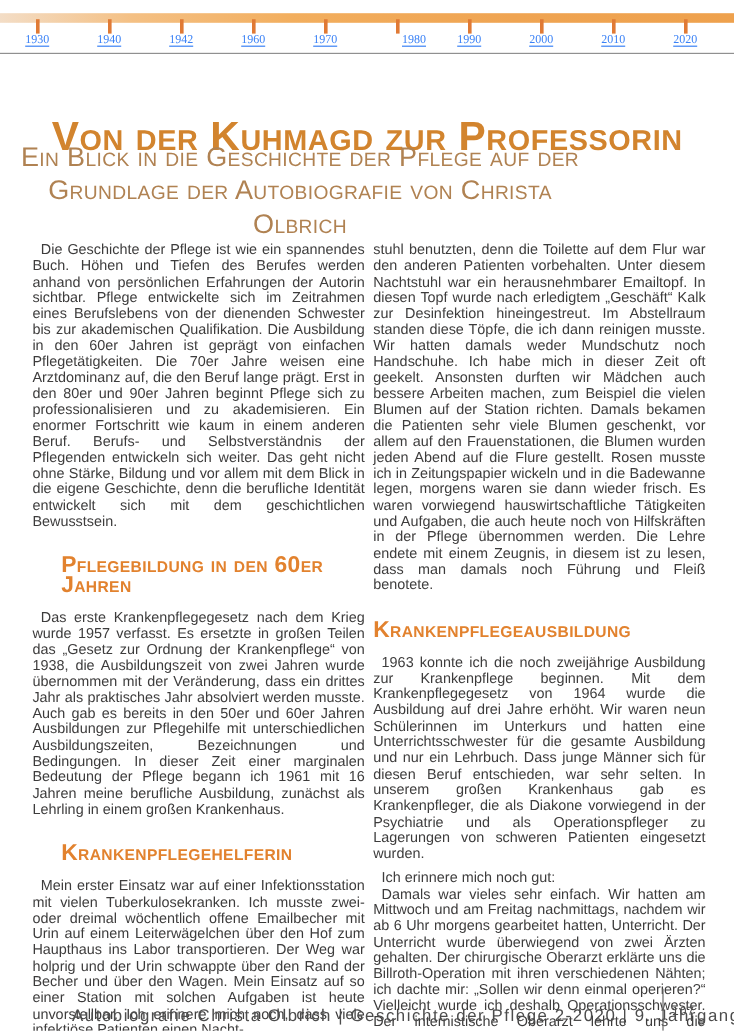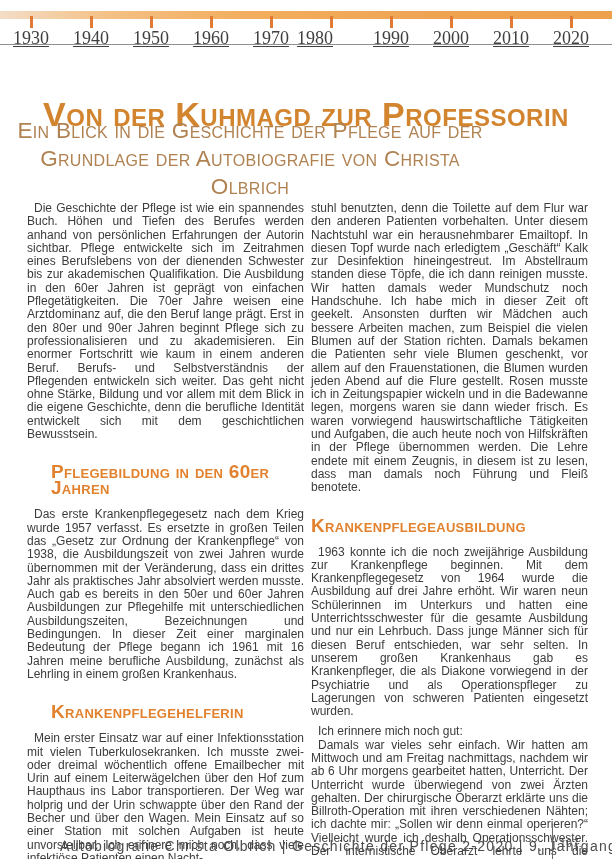--- a/index.html
+++ b/index.html
@@ -10,21 +10,21 @@
   
   .timeline{position:absolute;top:0;left:0;width:612px;height:46px;}
   .timeline-bar{
     position:absolute;top:11px;left:0;width:612px;height:8px;
     background:linear-gradient(to right,#f3ddc6 0%,#f4c084 18%,#f2ae5e 40%,#efa452 70%,#eea14d 100%);
   }
   .tick{position:absolute;top:16px;width:3px;height:12px;background:#e0significant;}
   .tick{background:#e07a35;}
   .year{
     position:absolute;top:28px;transform:translateX(-50%);
-    font-family:"Liberation Serif",serif;font-size:18px;color:#404040;
+    font-family:"Liberation Serif",serif;font-size:10px;color:#3b82f6;
     text-decoration:underline;text-underline-offset:2px;white-space:nowrap;
   }
   .timeline-rule{position:absolute;top:44px;left:0;width:612px;height:1px;background:#909090;}
   
   .page-title{
     position:absolute;top:96px;left:0;width:612px;margin:0;text-align:center;
     font-variant:small-caps;font-weight:bold;font-size:34px;line-height:36px;
     color:#d2842e;letter-spacing:0.5px;
   }
   .page-subtitle{
@@ -61,27 +61,27 @@
 
 <div class="timeline">
   <div class="timeline-bar"></div>
 
   <div class="timeline-rule"></div>
 <div class="tick" style="left: 30px;"></div>
     <span class="year" style="left: 31px;">1930</span>
     <div class="tick" style="left: 90px;"></div>
     <span class="year" style="left: 91px;">1940</span>
     <div class="tick" style="left: 150px;"></div>
-    <span class="year" style="left: 151px;">1950</span>
+    <span class="year" style="left: 151px;">1942</span>
     <div class="tick" style="left: 210px;"></div>
     <span class="year" style="left: 211px;">1960</span>
     <div class="tick" style="left: 270px;"></div>
     <span class="year" style="left: 271px; text-decoration: underline;">1970</span>
     <div class="tick" style="left: 330px;"></div>
-    <span class="year" style="left: 315px;">1980</span>
+    <span class="year" style="left: 345px;">1980</span>
     <div class="tick" style="left: 390px;"></div>
     <span class="year" style="left: 391px;">1990</span>
     <div class="tick" style="left: 450px;"></div>
     <span class="year" style="left: 451px;">2000</span>
     <div class="tick" style="left: 510px;"></div>
     <span class="year" style="left: 511px;">2010</span>
     <div class="tick" style="left: 570px;"></div>
     <span class="year" style="left: 571px;">2020</span>
   </div>
 

